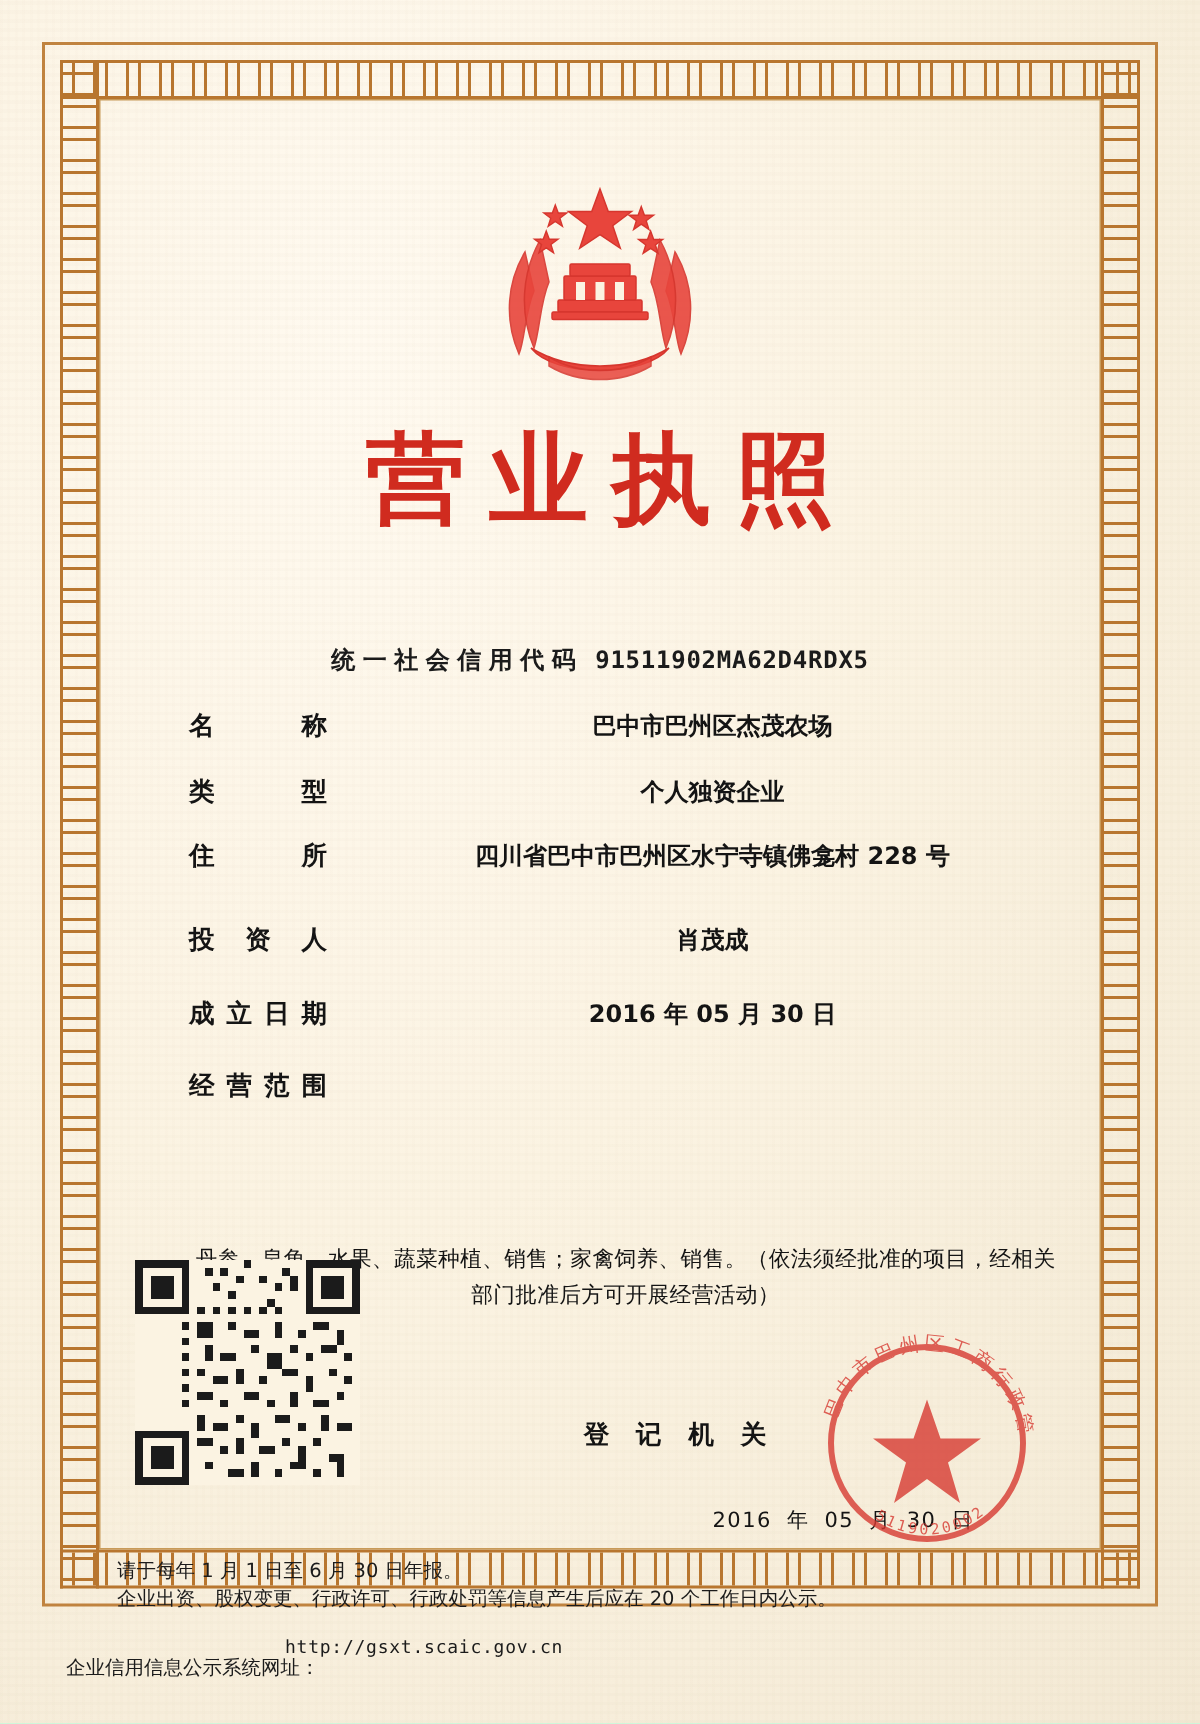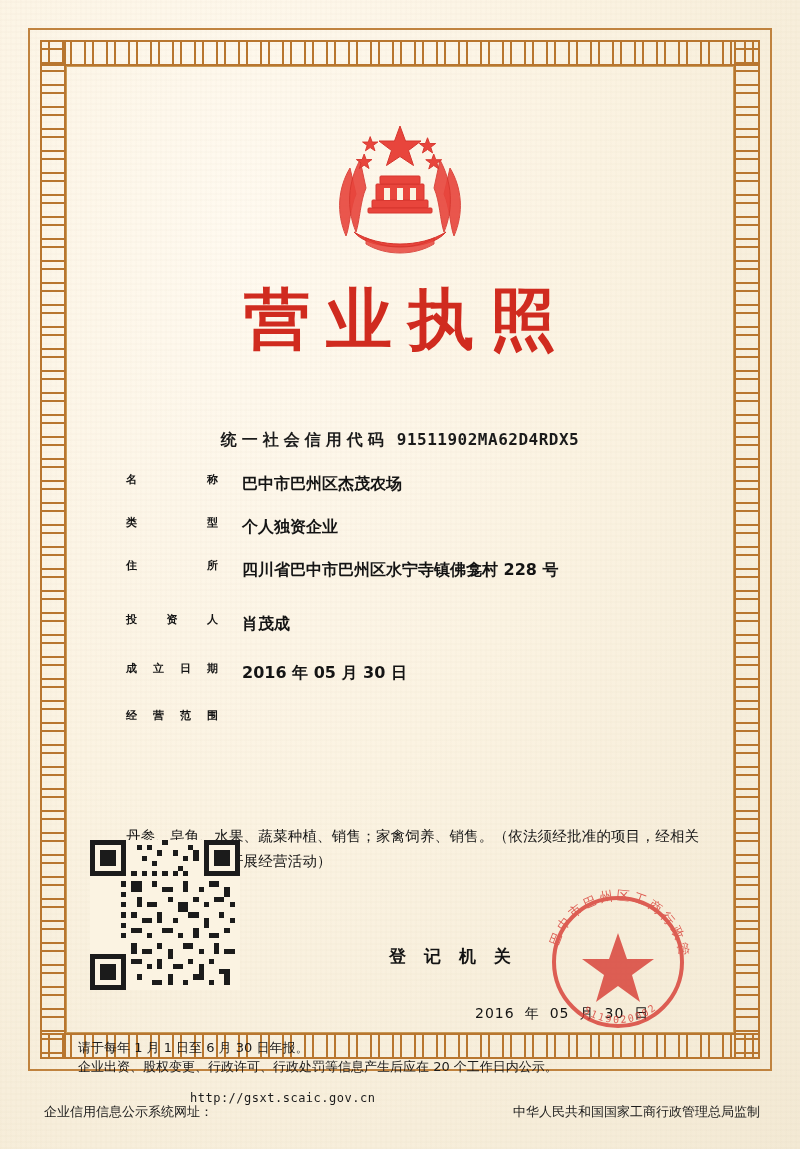--- a/index.html
+++ b/index.html
@@ -140,35 +140,36 @@
     right: 22px;
   }
   .field-row {
     display: flex;
     align-items: flex-start;
     margin-bottom: 18px;
   }
   .field-label {
     width: 116px;
     flex: 0 0 116px;
-    font-size: 11px;
+    font-size: 17px;
     color: #141414;
     font-weight: bold;
     text-align: justify;
     text-align-last: justify;
     padding-right: 24px;
     box-sizing: border-box;
     line-height: 1.5;
   }
   .field-value {
     flex: 1;
     font-size: 16px;
     color: #141414;
     line-height: 1.55;
     font-weight: bold;
+    text-align: center;
   }
   .field-value.small {
     font-size: 14.5px;
     font-weight: normal;
     line-height: 1.7;
     letter-spacing: .2px;
   }
 
   
   .watermark {
@@ -479,15 +480,14 @@
 
     <div class="notes">
       <div>请于每年 1 月 1 日至 6 月 30 日年报。</div>
       <div>企业出资、股权变更、行政许可、行政处罚等信息产生后应在 20 个工作日内公示。</div>
     </div>
     <div class="url-line">http://gsxt.scaic.gov.cn</div>
 
   </div>
 
   <div class="bottom-left">企业信用信息公示系统网址：</div>
-  <div class="bottom-right">中华人民共和国国家工商行政管理总局监制</div>
 
 </div>
 
 </body></html>

